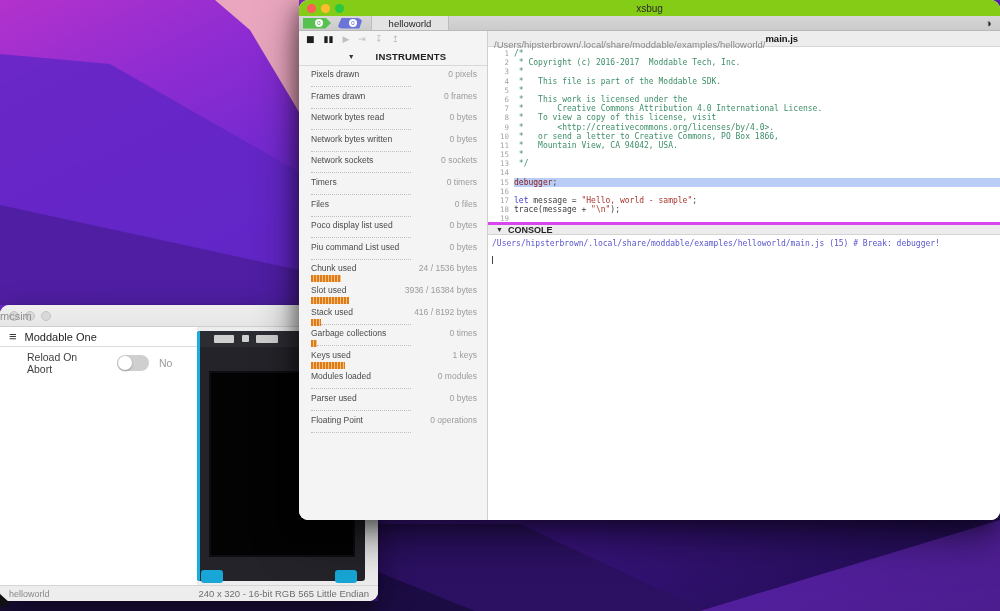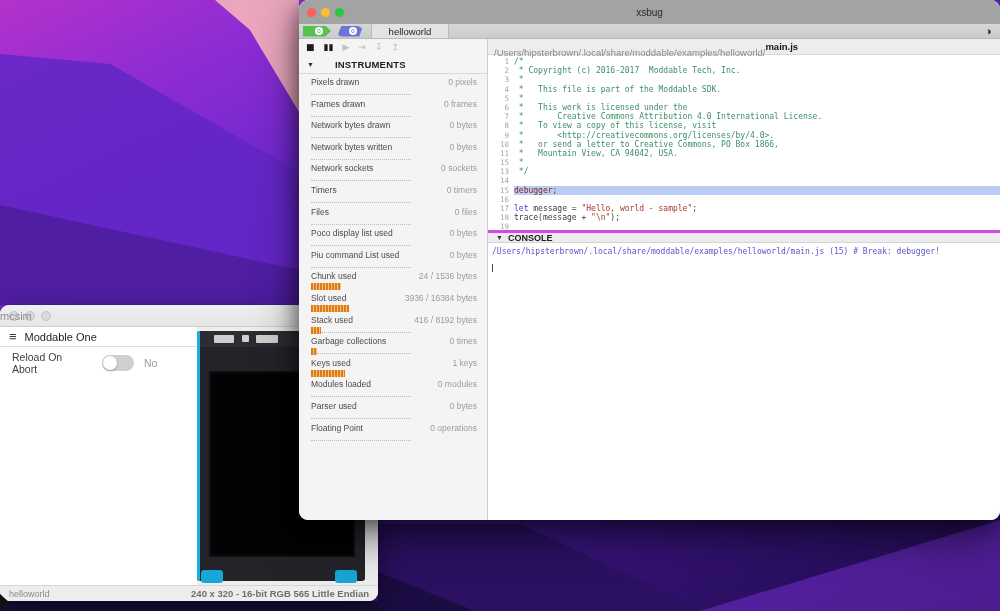--- a/index.html
+++ b/index.html
@@ -23,21 +23,21 @@
   .dots-inactive { display:flex; gap:6px; margin-left:9px; }
   .dots-inactive span { width:10px; height:10px; border-radius:50%; background:#d9d9d9; border:1px solid #c3c3c3; }
   .mcsim-title { position:absolute; left:0; right:0; text-align:left; font-size:11px; color:#8f8f8f; }
   .mcsim-body { position:relative; height:258px; display:flex; }
   .mcsim-left { width:197px; background:#fff; }
   .mcsim-toolbar { height:20px; display:flex; align-items:center; gap:8px; padding-left:9px; border-bottom:1px solid #dcdcdc; }
   .hamburger { font-size:13px; color:#3a3a3a; line-height:1; }
   .menu-label { font-size:11px; color:#1f1f1f; }
   .ctl-row { display:flex; align-items:center; height:24px; margin-top:4px; padding-left:12px; }
   .ctl-label { font-size:10.5px; color:#3e3e3e; width:62px; }
-  .ctl-row.second .ctl-label { width:62px; }
+  .ctl-row.second .ctl-label { width:62px;margin-left:15px; }
   .pill-btn { margin-left:28px; border:1px solid #b9b9b9; border-radius:10px; background:#fff; font-size:10.5px;
     color:#2c2c2c; padding:2px 13px; box-shadow:0 1px 1px rgba(0,0,0,.08); }
   .toggle { margin-left:28px; width:32px; height:16px; border-radius:9px; background:#cfcfcf; position:relative; }
   .toggle .knob { position:absolute; left:1px; top:1px; width:14px; height:14px; border-radius:50%; background:#fff;
     box-shadow:0 1px 2px rgba(0,0,0,.3); }
   .toggle-state { margin-left:10px; font-size:10.5px; color:#9a9a9a; }
   .device-pane { position:relative; width:181px; background:#ededed; }
   .board { position:absolute; left:0; top:4px; width:168px; height:250px; background:#232329; border-radius:3px; }
   .board-cyan-strip { position:absolute; left:0; top:0; width:3px; height:100%; background:#1ab0dd; border-radius:3px 0 0 3px; }
   .board-connectors { position:absolute; left:3px; right:0; top:0; height:16px; background:#2c2c33; }
@@ -45,27 +45,27 @@
   .board-connectors i:nth-child(1){ left:14px; width:20px; height:8px; }
   .board-connectors i:nth-child(2){ left:42px; width:7px; height:7px; }
   .board-connectors i:nth-child(3){ left:56px; width:22px; height:8px; }
   .board-connectors i:nth-child(4){ left:120px; width:14px; height:7px; background:#9a9aa2; }
   .screen { position:absolute; left:12px; right:10px; top:40px; bottom:24px; background:#030303; border:2px solid #0d0d12; }
   .corner-tab { position:absolute; bottom:-2px; width:22px; height:13px; background:#17a6d6; border-radius:3px; }
   .corner-tab.left { left:4px; } .corner-tab.right { right:8px; }
   .mcsim-statusbar { height:16px; background:#ededed; border-top:1px solid #d5d5d5; display:flex; align-items:center;
     justify-content:space-between; padding:0 9px; }
   .status-left { font-size:9px; color:#8a8a8a; }
-  .status-right { font-size:9.5px; color:#6e6e6e;font-weight:bold; }
+  .status-right { font-size:9.5px; color:#6e6e6e; }
 
   
   .xsbug { position:absolute; left:299px; top:0; width:701px; height:520px; background:#fff; border-radius:9px;
     box-shadow:0 18px 44px rgba(0,0,0,.5), -4px 6px 18px rgba(0,0,0,.35); overflow:hidden; z-index:2;
     display:flex; flex-direction:column; }
-  .x-titlebar { height:24px; background:#a3a3a3; position:relative; display:flex; align-items:center; flex:none; }
+  .x-titlebar { height:16px; background:#84cc16; position:relative; display:flex; align-items:center; flex:none; }
   .lights { display:flex; gap:5px; margin-left:8px; }
   .lights span { width:9px; height:9px; border-radius:50%; }
   .light-red{ background:#ff5f57; } .light-yellow{ background:#febc2e; } .light-green{ background:#28c840; }
   .x-title { position:absolute; left:0; right:0; text-align:center; font-size:10px; color:#2b2b2b; }
   .x-tabbar { height:15px; background:linear-gradient(#d7d7d7,#cbcbcb); border-bottom:1px solid #b9b9b9;
     display:flex; align-items:stretch; flex:none; }
   .badge { align-self:center; height:11px; display:flex; align-items:center; padding:0 3px 0 6px; margin-left:4px; }
   .badge .dot { width:8px; height:8px; background:#fff; border-radius:50%; font-size:6px; line-height:8px; text-align:center; }
   .badge-green { background:#57c14f; clip-path:polygon(0 0,80% 0,100% 50%,80% 100%,0 100%); width:28px; }
   .badge-green .dot { color:#3f9e38; margin-left:6px; }
@@ -73,21 +73,21 @@
     clip-path:polygon(18% 0,100% 0,86% 100%,0 100%); }
   .badge-blue .dot { color:#5560c8; margin-left:6px; }
   .x-tab { width:78px; margin-left:8px; background:#e3e3e3; border-left:1px solid #bdbdbd; border-right:1px solid #bdbdbd;
     display:flex; align-items:center; justify-content:center; font-size:9.5px; color:#242424; }
   .contrast { margin-left:auto; margin-right:8px; align-self:center; font-size:11px; color:#2e2e2e; line-height:1; }
   .x-body { flex:1; display:flex; min-height:0; }
   .x-left { width:189px; background:#f4f4f4; border-right:1px solid #cfcfcf; display:flex; flex-direction:column; }
   .x-toolbar { height:16px; display:flex; align-items:center; gap:9px; padding-left:7px; flex:none; }
   .tool { font-size:9px; line-height:1; font-family:"DejaVu Sans", sans-serif; }
   .tool.on { color:#1d1d1d; } .tool.off { color:#bfbfbf; }
-  .inst-header { display:flex; align-items:center; gap:21px; padding:4px 0 3px 8px; border-bottom:1px solid #d8d8d8; flex:none; }
+  .inst-header { display:flex; align-items:center; gap:21px; padding:4px 0 3px 8px; border-bottom:1px solid #d8d8d8; flex:none;justify-content:center; }
   .inst-header .tri { font-size:7px; color:#333; }
   .inst-header .txt { font-size:9.5px; font-weight:bold; color:#202020; letter-spacing:.2px; }
   .inst-list { flex:1; overflow:hidden; }
   .inst-row { height:21.6px; padding:3px 10px 0 12px; }
   .inst-line { display:flex; justify-content:space-between; }
   .inst-name { font-size:8.5px; color:#4a4a4a; }
   .inst-value { font-size:8.5px; color:#9b9b9b; }
   .spark { display:flex; align-items:flex-end; height:8px; margin-top:1px; width:100px; }
   .spark .bar { height:7px; background:repeating-linear-gradient(90deg,#e07c18 0 2px,#f5c182 2px 3px); }
   .spark .dotline { flex:1; height:0; border-bottom:1px dotted #bdbdbd; margin-bottom:1px; }
@@ -222,21 +222,21 @@
             <div class="inst-line">
               <span class="inst-name">Frames drawn</span>
               <span class="inst-value">0 frames</span>
             </div>
             <div class="spark">
               <span class="dotline"></span>
             </div>
           </div>
           <div class="inst-row">
             <div class="inst-line">
-              <span class="inst-name">Network bytes drawn</span>
+              <span class="inst-name">Network bytes read</span>
               <span class="inst-value">0 bytes</span>
             </div>
             <div class="spark">
               <span class="dotline"></span>
             </div>
           </div>
           <div class="inst-row">
             <div class="inst-line">
               <span class="inst-name">Network bytes written</span>
               <span class="inst-value">0 bytes</span>

